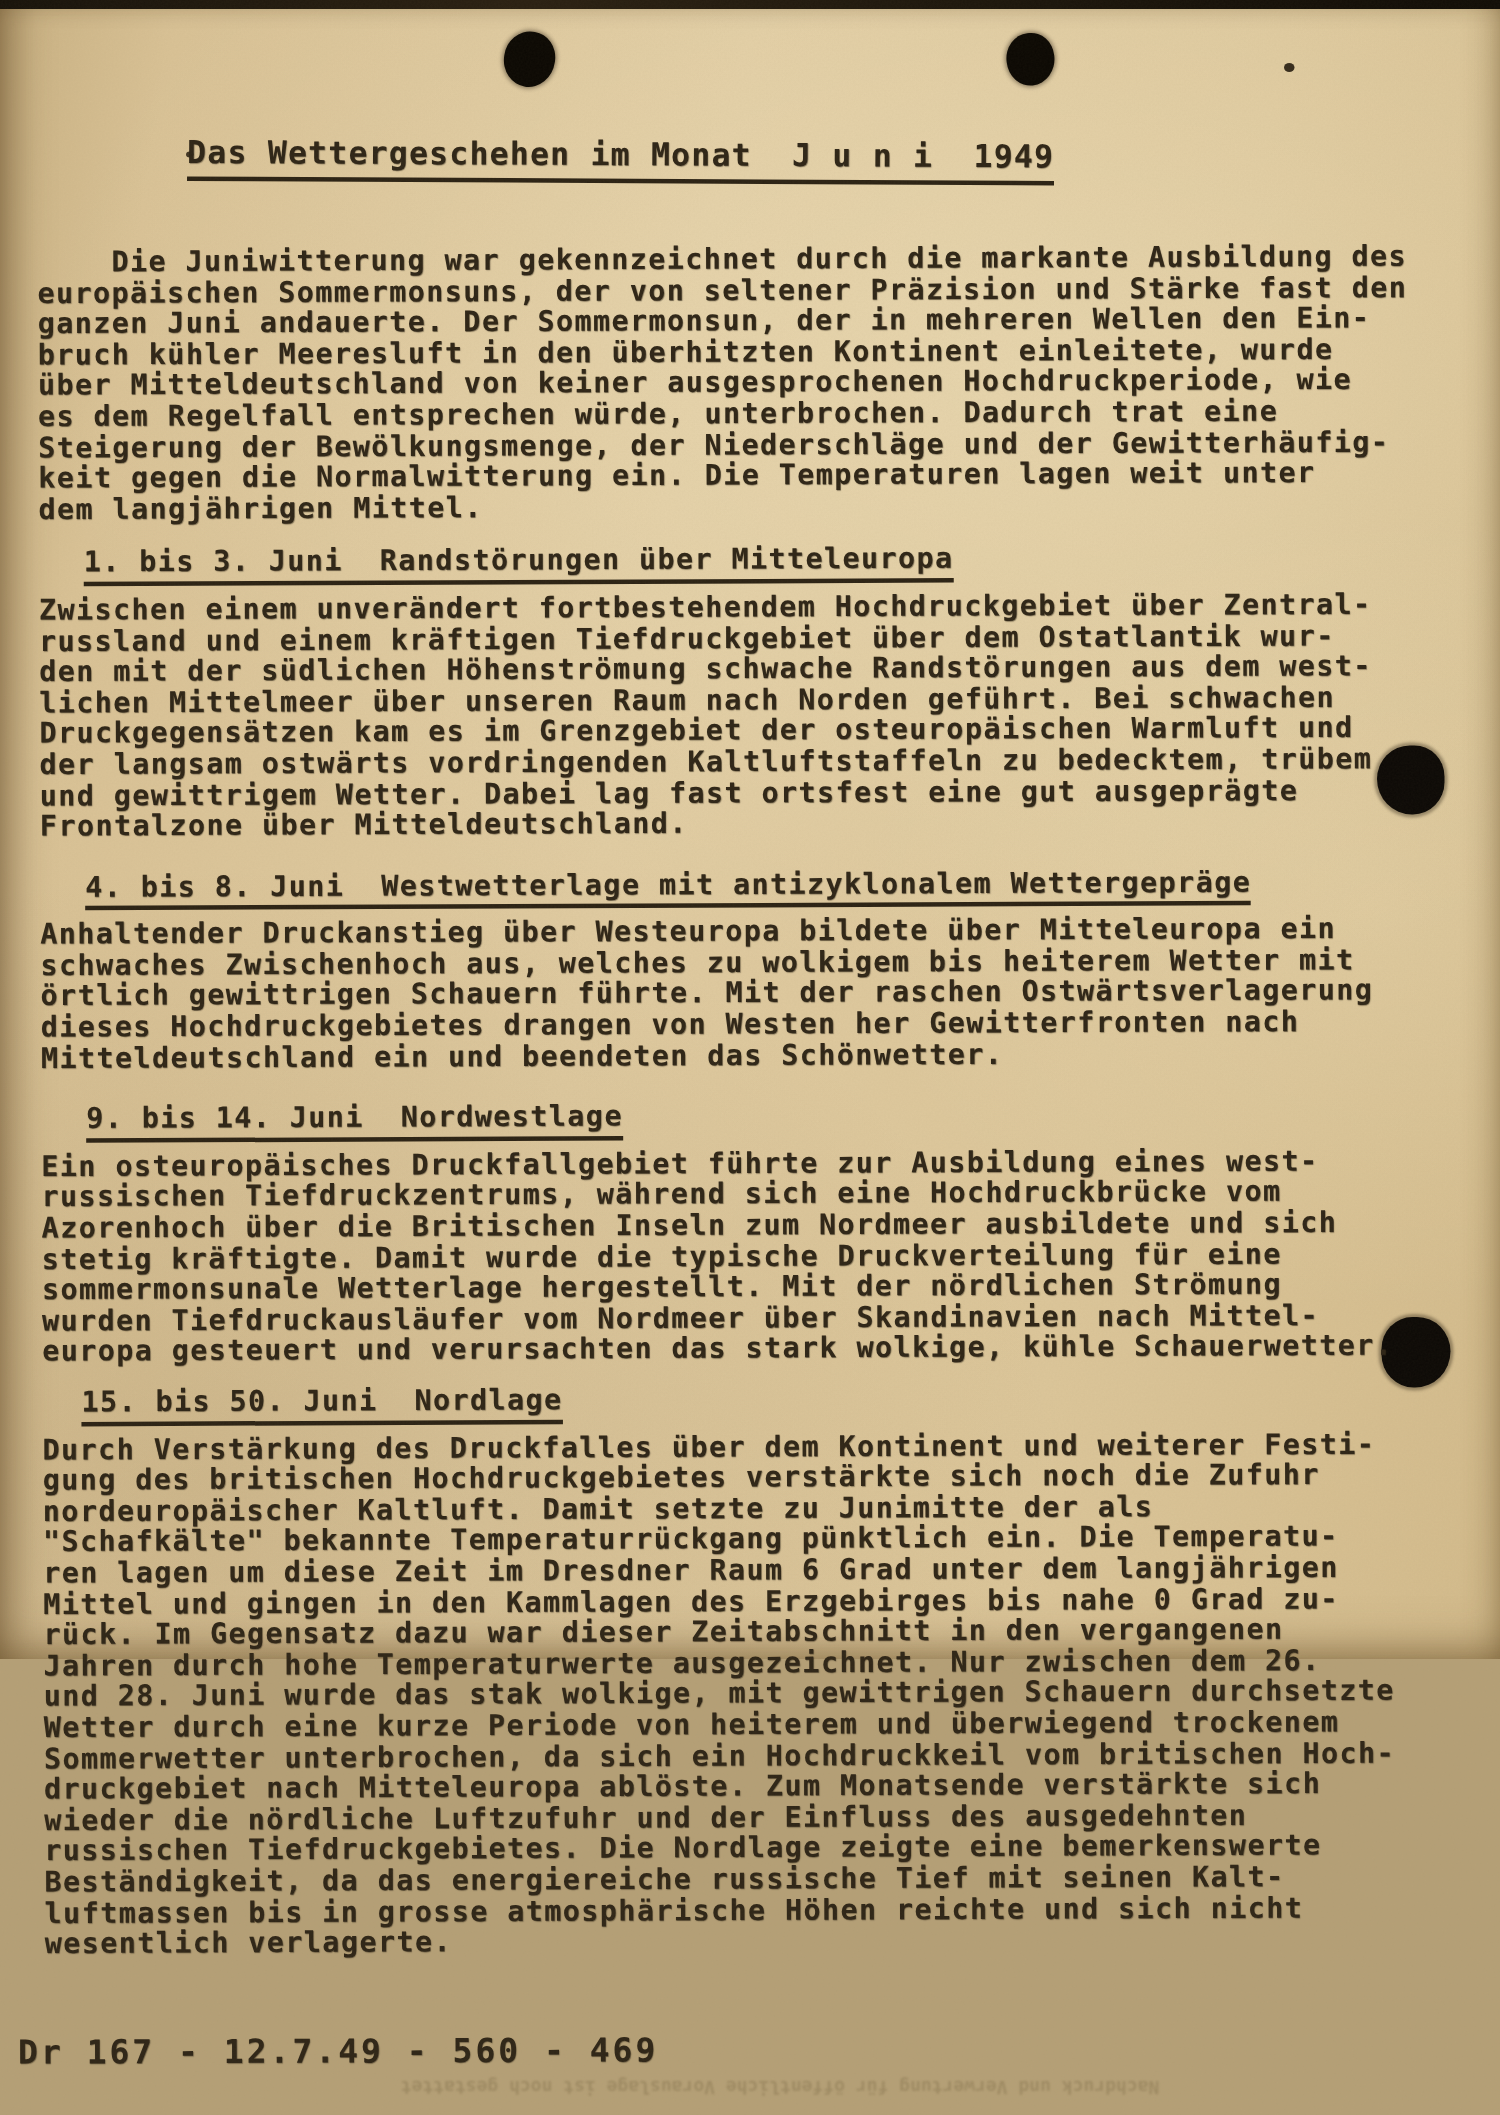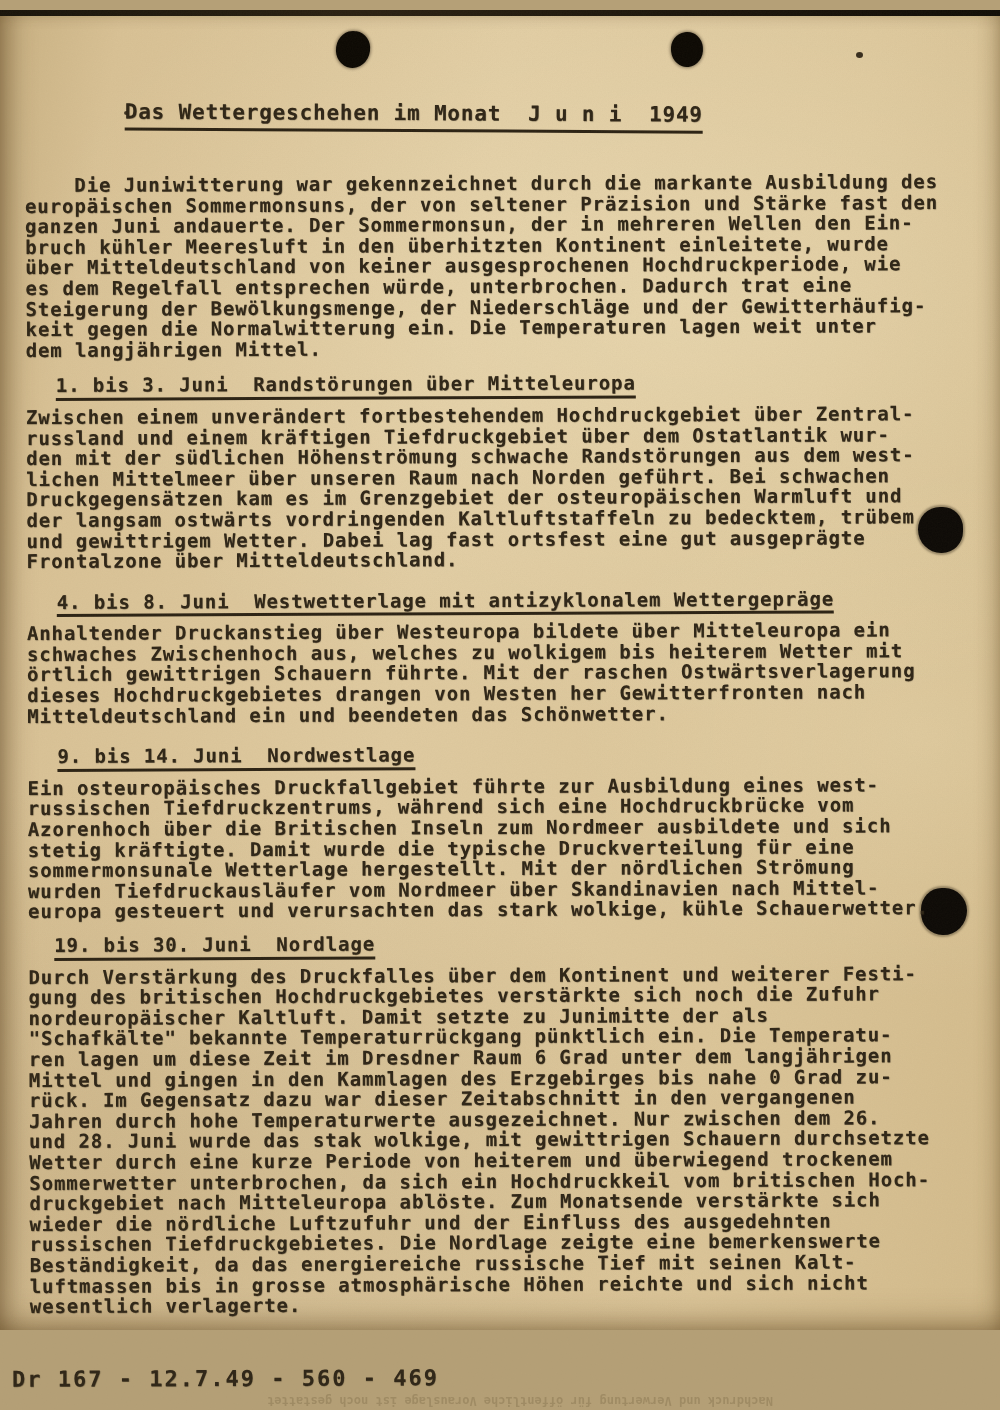--- a/index.html
+++ b/index.html
@@ -6,34 +6,33 @@
     margin: 0;
     padding: 0;
     width: 1000px;
     height: 1410px;
     overflow: hidden;
     background: #b5a077;
   }
   .page {
     position: relative;
     width: 1000px;
-    height: 1320px;
+    height: 1106px;
     background:
       radial-gradient(1100px 700px at 68% 22%, rgba(255,246,214,0.28), rgba(255,246,214,0) 60%),
       radial-gradient(800px 600px at 15% 90%, rgba(110,82,38,0.14), rgba(110,82,38,0) 70%),
       radial-gradient(500px 380px at 92% 55%, rgba(255,244,210,0.18), rgba(255,244,210,0) 70%),
       linear-gradient(100deg, #c9b183 0%, #d9c296 10%, #e0cba1 42%, #dcc69a 72%, #d3bb8c 100%);
     box-shadow:
       inset 20px 0 28px -14px rgba(85,60,25,0.55),
       inset -14px 0 24px -14px rgba(95,70,32,0.45),
       inset 0 -20px 30px -14px rgba(95,70,32,0.50),
       inset 0 12px 18px -12px rgba(60,42,18,0.30);
     font-family: "DejaVu Sans Mono", "Liberation Mono", monospace;
     color: #2e2517;
-    margin-top: 10px;
   }
   .top-edge {
     position: absolute;
     left: 0; top: 0;
     width: 1000px; height: 6px;
     background: linear-gradient(90deg, #17120a, #2a2012 35%, #1a140b 70%, #100c06);
   }
   .grain {
     position: absolute;
     inset: 0;
@@ -194,21 +193,21 @@
     </div>
     <p class="para">Ein osteuropäisches Druckfallgebiet führte zur Ausbildung eines west-
 russischen Tiefdruckzentrums, während sich eine Hochdruckbrücke vom
 Azorenhoch über die Britischen Inseln zum Nordmeer ausbildete und sich
 stetig kräftigte. Damit wurde die typische Druckverteilung für eine
 sommermonsunale Wetterlage hergestellt. Mit der nördlichen Strömung
 wurden Tiefdruckausläufer vom Nordmeer über Skandinavien nach Mittel-
 europa gesteuert und verursachten das stark wolkige, kühle Schauerwetter.</p>
 
     <div class="heading-wrap hw-4">
-      <h2 class="heading"><span class="heading-inner">19. bis 30. Juni  Nordlage</span></h2>
+      <h2 class="heading"><span class="heading-inner">15. bis 50. Juni  Nordlage</span></h2>
     </div>
     <p class="para">Durch Verstärkung des Druckfalles über dem Kontinent und weiterer Festi-
 gung des britischen Hochdruckgebietes verstärkte sich noch die Zufuhr
 nordeuropäischer Kaltluft. Damit setzte zu Junimitte der als
 "Schafkälte" bekannte Temperaturrückgang pünktlich ein. Die Temperatu-
 ren lagen um diese Zeit im Dresdner Raum 6 Grad unter dem langjährigen
 Mittel und gingen in den Kammlagen des Erzgebirges bis nahe 0 Grad zu-
 rück. Im Gegensatz dazu war dieser Zeitabschnitt in den vergangenen
 Jahren durch hohe Temperaturwerte ausgezeichnet. Nur zwischen dem 26.
 und 28. Juni wurde das stak wolkige, mit gewittrigen Schauern durchsetzte

